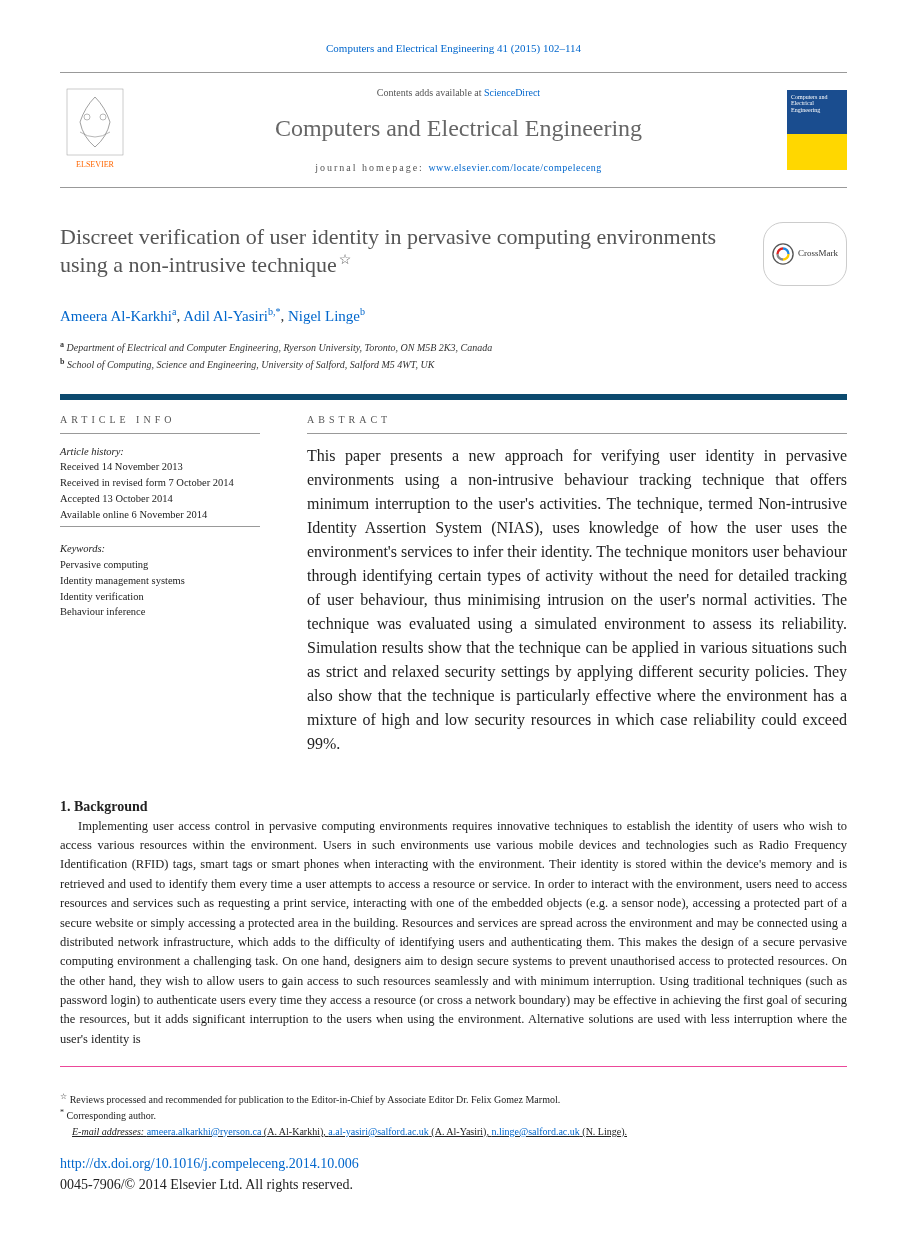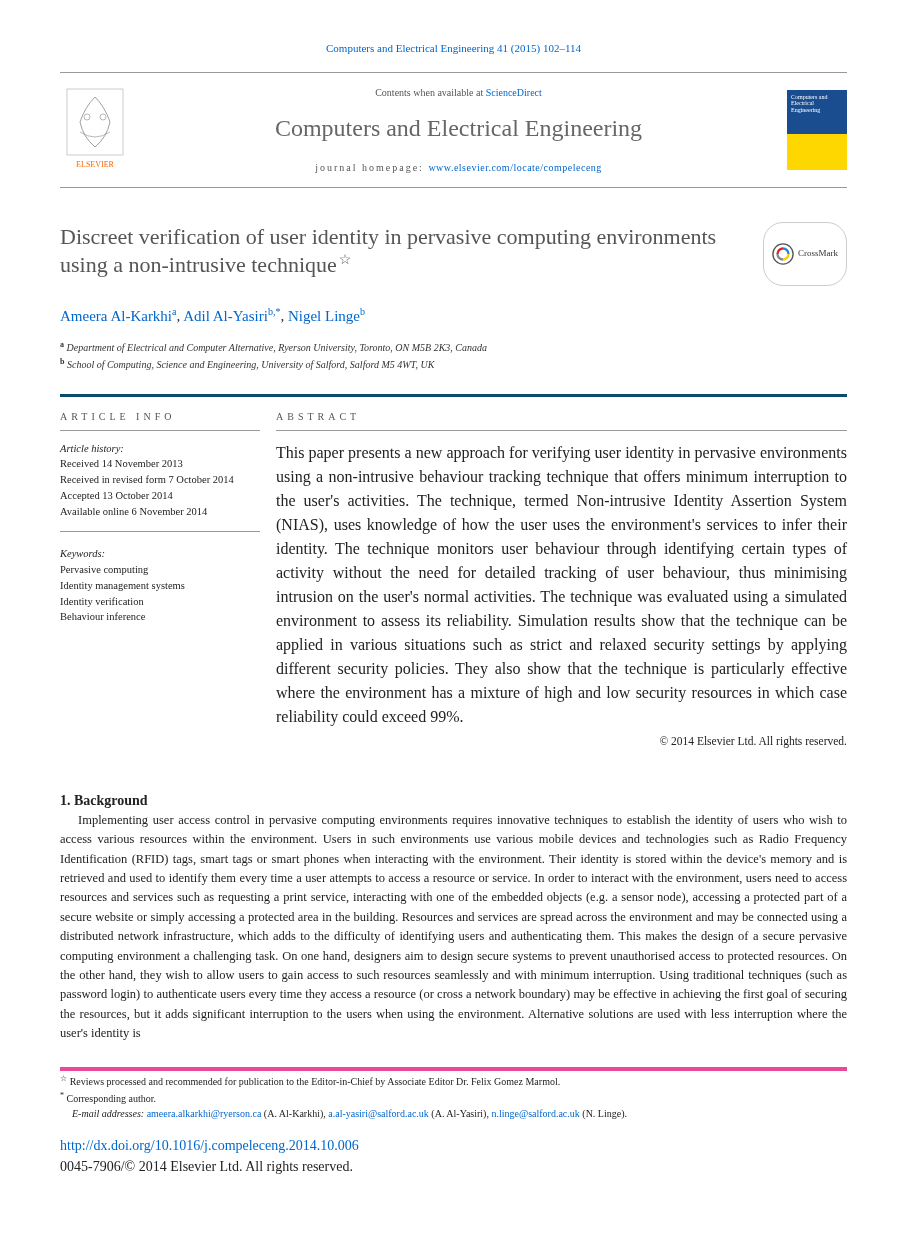--- a/index.html
+++ b/index.html
@@ -41,31 +41,31 @@
     .crossmark {
       display: flex; align-items: center; font-size: 9px; color: #333;
       border: 1px solid #ccc; border-radius: 20px; padding: 20px 8px; margin-left: 20px; margin-top: 4px;
     }
     .crossmark-icon { width: 22px; height: 22px; margin-right: 4px; }
     .authors { font-size: 15px; color: #333; margin-bottom: 12px; }
     .authors a { color: #0066cc; text-decoration: none; }
     .author-sup { font-size: 10px; vertical-align: super; color: #0066cc; }
     .affiliations { font-size: 10px; font-style: italic; color: #333; margin-bottom: 20px; line-height: 1.6; }
     .affil-sup { font-size: 8px; vertical-align: super; font-style: normal; font-weight: bold; }
-    .info-abstract { display: flex; gap: 16px; margin-bottom: 40px; border-top: 3px solid #0c4a6e; }
+    .info-abstract { display: flex; gap: 47px; margin-bottom: 40px; border-top: 6px solid #0c4a6e; }
     .article-info { width: 200px; padding-top: 12px; }
     .abstract-col { flex: 1; padding-top: 12px; }
     .section-header { font-size: 10px; letter-spacing: 4px; color: #555; border-bottom: 1px solid #999; padding-bottom: 6px; margin-bottom: 10px; text-transform: uppercase; }
-    .info-block { font-size: 10.5px; line-height: 1.5; margin-bottom: 14px; border-bottom: 1px solid #999; padding-bottom: 12px; }
+    .info-block { font-size: 10.5px; line-height: 1.5; margin-bottom: 14px; border-bottom: 1px solid #999; padding-bottom: 4px; }
     .info-label { font-style: italic; }
     .abstract-text { font-size: 16px; text-align: justify; line-height: 1.5; }
     .copyright { text-align: right; font-size: 11.5px; margin-top: 4px; }
     .section-title { font-size: 14px; font-weight: bold; }
     .body-text { font-size: 12.5px; text-align: justify; line-height: 1.55; text-indent: 18px; }
-    .footnotes { border-top: 4px solid #ec4899; margin-top: 24px; padding-top: 2px; font-size: 10px; line-height: 1.5; }
+    .footnotes { border-top: 1px solid #ec4899; margin-top: 17px; padding-top: 24px; font-size: 10px; line-height: 1.5; }
     .footnote-sup { font-size: 8px; vertical-align: super; }
     .footnotes a { color: #0066cc; text-decoration: none; }
     .footer { margin-top: 14px; font-size: 14px; }
     .footer a { color: #0066cc; text-decoration: none; }
     .star { font-size: 14px; vertical-align: super; margin-left: 2px; }
   </style>
 </head>
 <body>
 
 <div class="header-citation">Computers and Electrical Engineering 41 (2015) 102–114</div>
@@ -76,21 +76,21 @@
       <rect x="2" y="2" width="56" height="66" fill="none" stroke="#999" stroke-width="0.5"></rect>
       <path d="M30 10 Q20 20 15 35 Q18 50 30 60 Q42 50 45 35 Q40 20 30 10" fill="none" stroke="#888" stroke-width="0.8"></path>
       <circle cx="22" cy="30" r="3" fill="none" stroke="#888" stroke-width="0.6"></circle>
       <circle cx="38" cy="30" r="3" fill="none" stroke="#888" stroke-width="0.6"></circle>
       <path d="M15 45 Q30 55 45 45" fill="none" stroke="#888" stroke-width="0.6"></path>
     </svg>
     <span>ELSEVIER</span>
   </div>
   <div class="journal-center">
     <div class="contents-line">
-      <span>Contents when available at </span><a>ScienceDirect</a>
+      <span>Contents adds available at </span><a>ScienceDirect</a>
     </div>
     <div class="journal-title">Computers and Electrical Engineering</div>
     <div class="homepage-line">
       <span>journal homepage: </span><a>www.elsevier.com/locate/compeleceng</a>
     </div>
   </div>
   <div class="journal-cover">
     <div class="cover-title">Computers and Electrical Engineering</div>
   </div>
 </div>
@@ -111,21 +111,21 @@
   </div>
 </div>
 
 <div class="authors">
   <a>Ameera Al-Karkhi</a><span class="author-sup">a</span>,
   <a>Adil Al-Yasiri</a><span class="author-sup">b,*</span>,
   <a>Nigel Linge</a><span class="author-sup">b</span>
 </div>
 
 <div class="affiliations">
-  <div><span class="affil-sup">a</span> <span>Department of Electrical and Computer Alternative, Ryerson University, Toronto, ON M5B 2K3, Canada</span></div>
+  <div><span class="affil-sup">a</span> <span>Department of Electrical and Computer Engineering, Ryerson University, Toronto, ON M5B 2K3, Canada</span></div>
   <div><span class="affil-sup">b</span> <span>School of Computing, Science and Engineering, University of Salford, Salford M5 4WT, UK</span></div>
 </div>
 
 <div class="info-abstract">
   <div class="article-info">
     <div class="section-header">ARTICLE INFO</div>
     <div class="info-block">
       <div class="info-label">Article history:</div>
       <div>Received 14 November 2013</div>
       <div>Received in revised form 7 October 2014</div>
@@ -136,31 +136,30 @@
       <div class="info-label">Keywords:</div>
       <div>Pervasive computing</div>
       <div>Identity management systems</div>
       <div>Identity verification</div>
       <div>Behaviour inference</div>
     </div>
   </div>
   <div class="abstract-col">
     <div class="section-header">ABSTRACT</div>
     <div class="abstract-text">This paper presents a new approach for verifying user identity in pervasive environments using a non-intrusive behaviour tracking technique that offers minimum interruption to the user's activities. The technique, termed Non-intrusive Identity Assertion System (NIAS), uses knowledge of how the user uses the environment's services to infer their identity. The technique monitors user behaviour through identifying certain types of activity without the need for detailed tracking of user behaviour, thus minimising intrusion on the user's normal activities. The technique was evaluated using a simulated environment to assess its reliability. Simulation results show that the technique can be applied in various situations such as strict and relaxed security settings by applying different security policies. They also show that the technique is particularly effective where the environment has a mixture of high and low security resources in which case reliability could exceed 99%.</div>
-    <div class="copyright">© 2014 Elsevier Ltd. All rights reserved.</div>
   </div>
 </div>
 
 <div class="section-title">1. Background</div>
 <p class="body-text">Implementing user access control in pervasive computing environments requires innovative techniques to establish the identity of users who wish to access various resources within the environment. Users in such environments use various mobile devices and technologies such as Radio Frequency Identification (RFID) tags, smart tags or smart phones when interacting with the environment. Their identity is stored within the device's memory and is retrieved and used to identify them every time a user attempts to access a resource or service. In order to interact with the environment, users need to access resources and services such as requesting a print service, interacting with one of the embedded objects (e.g. a sensor node), accessing a protected part of a secure website or simply accessing a protected area in the building. Resources and services are spread across the environment and may be connected using a distributed network infrastructure, which adds to the difficulty of identifying users and authenticating them. This makes the design of a secure pervasive computing environment a challenging task. On one hand, designers aim to design secure systems to prevent unauthorised access to protected resources. On the other hand, they wish to allow users to gain access to such resources seamlessly and with minimum interruption. Using traditional techniques (such as password login) to authenticate users every time they access a resource (or cross a network boundary) may be effective in achieving the first goal of securing the resources, but it adds significant interruption to the users when using the environment. Alternative solutions are used with less interruption where the user's identity is</p>
 
 <div class="footnotes">
   <div><span class="footnote-sup">☆</span> <span>Reviews processed and recommended for publication to the Editor-in-Chief by Associate Editor Dr. Felix Gomez Marmol.</span></div>
   <div><span class="footnote-sup">*</span> <span>Corresponding author.</span></div>
-  <div style="text-indent:12px;">
+  <div style="text-indent:12px;text-decoration:underline;">
     <span style="font-style:italic;">E-mail addresses: </span>
     <a>ameera.alkarkhi@ryerson.ca</a> <span>(A. Al-Karkhi)</span>,
     <a>a.al-yasiri@salford.ac.uk</a> <span>(A. Al-Yasiri)</span>,
     <a>n.linge@salford.ac.uk</a> <span>(N. Linge)</span>.
   </div>
 </div>
 
 <div class="footer">
   <a>http://dx.doi.org/10.1016/j.compeleceng.2014.10.006</a>
   <div>0045-7906/© 2014 Elsevier Ltd. All rights reserved.</div>

